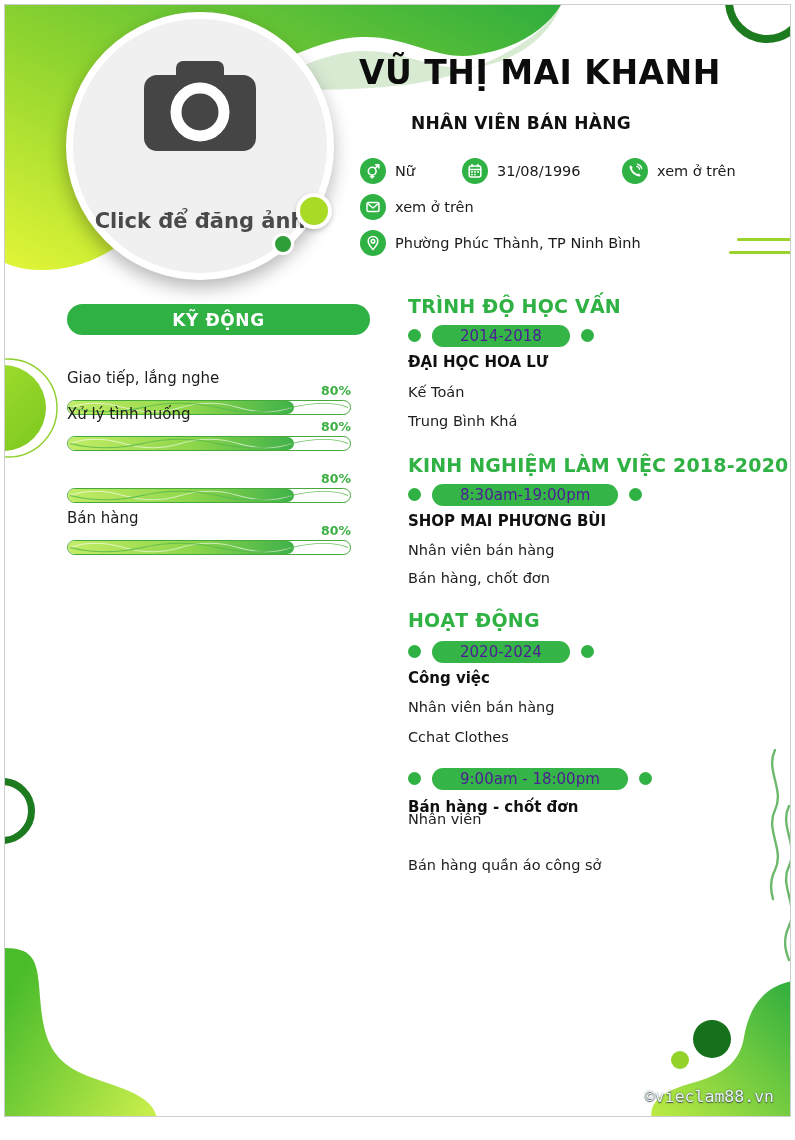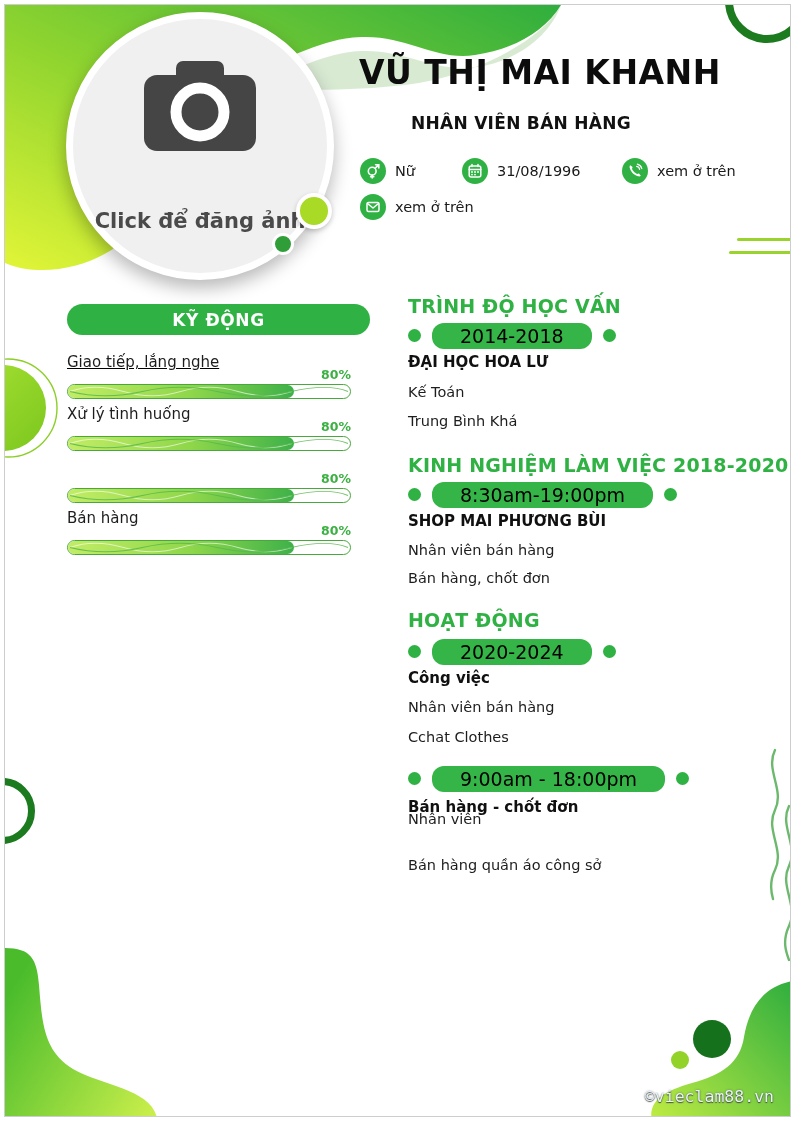--- a/index.html
+++ b/index.html
@@ -59,21 +59,21 @@
                border:1.5px solid #47a83b; border-radius:9px; background:#fff; }
   .skill-fill { position:absolute; left:0; top:0; bottom:0; border-radius:8px;
                 background:linear-gradient(90deg,#c3ec66,#8ed64a 55%,#3eb14a); overflow:hidden; }
   .bar-waves { position:absolute; left:0; top:0; width:100%; height:100%; }
 
   
   .rc { position:absolute; left:403px; width:386px; }
   .sec-heading { font-size:19px; font-weight:700; color:#2fb243; letter-spacing:.2px; white-space:nowrap; }
   .timeline { display:flex; align-items:center; gap:11px; height:23px; }
   .tdot { width:13px; height:13px; border-radius:50%; background:#2fb243; flex:0 0 13px; }
-  .tpill { background:#35b447; color:#000000; font-size:19px; border-radius:12px;
+  .tpill { background:#35b447; color:#4c1d95; font-size:15px; border-radius:12px;
            padding:2px 28px; white-space:nowrap; }
   .line-b { font-size:15px; font-weight:700; color:#101010; }
   .line-n { font-size:14.5px; color:#1d1d1d; }
 
   
   .watermark { position:absolute; right:16px; top:1082px;
                font-family:"DejaVu Sans Mono", monospace; font-size:16.5px;
                color:#e6f4f8; text-shadow:0 1px 1px rgba(60,60,60,.85), 0 0 2px rgba(70,70,70,.7); }
 </style>
 </head>
@@ -191,25 +191,34 @@
   <div class="contact-item" style="left:355px;top:189px;">
     <span class="cicon">
       <svg width="16" height="16" viewBox="0 0 16 16" fill="none" stroke="#fff" stroke-width="1.5" stroke-linecap="round" stroke-linejoin="round">
         <rect x="2" y="3.5" width="12" height="9" rx="1.5"></rect>
         <path d="M2.5,4.5 L8,9 L13.5,4.5"></path>
       </svg>
     </span>
     <span class="val">xem ở trên</span>
   </div>
 
+  <div class="contact-item" style="left:355px;top:225px;">
+    <span class="cicon">
+      <svg width="16" height="16" viewBox="0 0 16 16" fill="none" stroke="#fff" stroke-width="1.5">
+        <path d="M8,1.5 C5.2,1.5 3.2,3.6 3.2,6.3 C3.2,9.5 8,14.5 8,14.5 C8,14.5 12.8,9.5 12.8,6.3 C12.8,3.6 10.8,1.5 8,1.5 Z"></path>
+        <circle cx="8" cy="6.3" r="1.8"></circle>
+      </svg>
+    </span>
+    <span class="val">Phường Phúc Thành, TP Ninh Bình</span>
+  </div>
 
   <div class="skill-heading">KỸ ĐỘNG</div>
 
   <div class="skills">
-    <div class="skill" style="top:0;text-decoration:underline;">
+    <div class="skill" style="top:16px;">
       <div class="skill-label">Giao tiếp, lắng nghe</div>
       <div class="skill-pct">80%</div>
       <div class="skill-bar">
         <div class="skill-fill" style="width:80%">
           <svg class="bar-waves" viewBox="0 0 284 15" preserveAspectRatio="none">
                 <path d="M2,7.5 C22,1 46,1 70,7.5 C94,14 118,14 142,7.5 C166,1 190,1 214,7.5 C238,14 260,14 282,7.5" fill="none" stroke="rgba(255,255,255,0.6)" stroke-width="1.2"></path>
               </svg>
         </div>
         <svg class="bar-waves" viewBox="0 0 284 15" preserveAspectRatio="none">
               <path d="M2,7.5 C25,14 50,14 75,7.5 C100,1 125,1 150,7.5 C175,14 200,14 225,7.5 C250,1 268,1 282,7.5" fill="none" stroke="#58b94b" stroke-width="1.1" opacity="0.85"></path>

